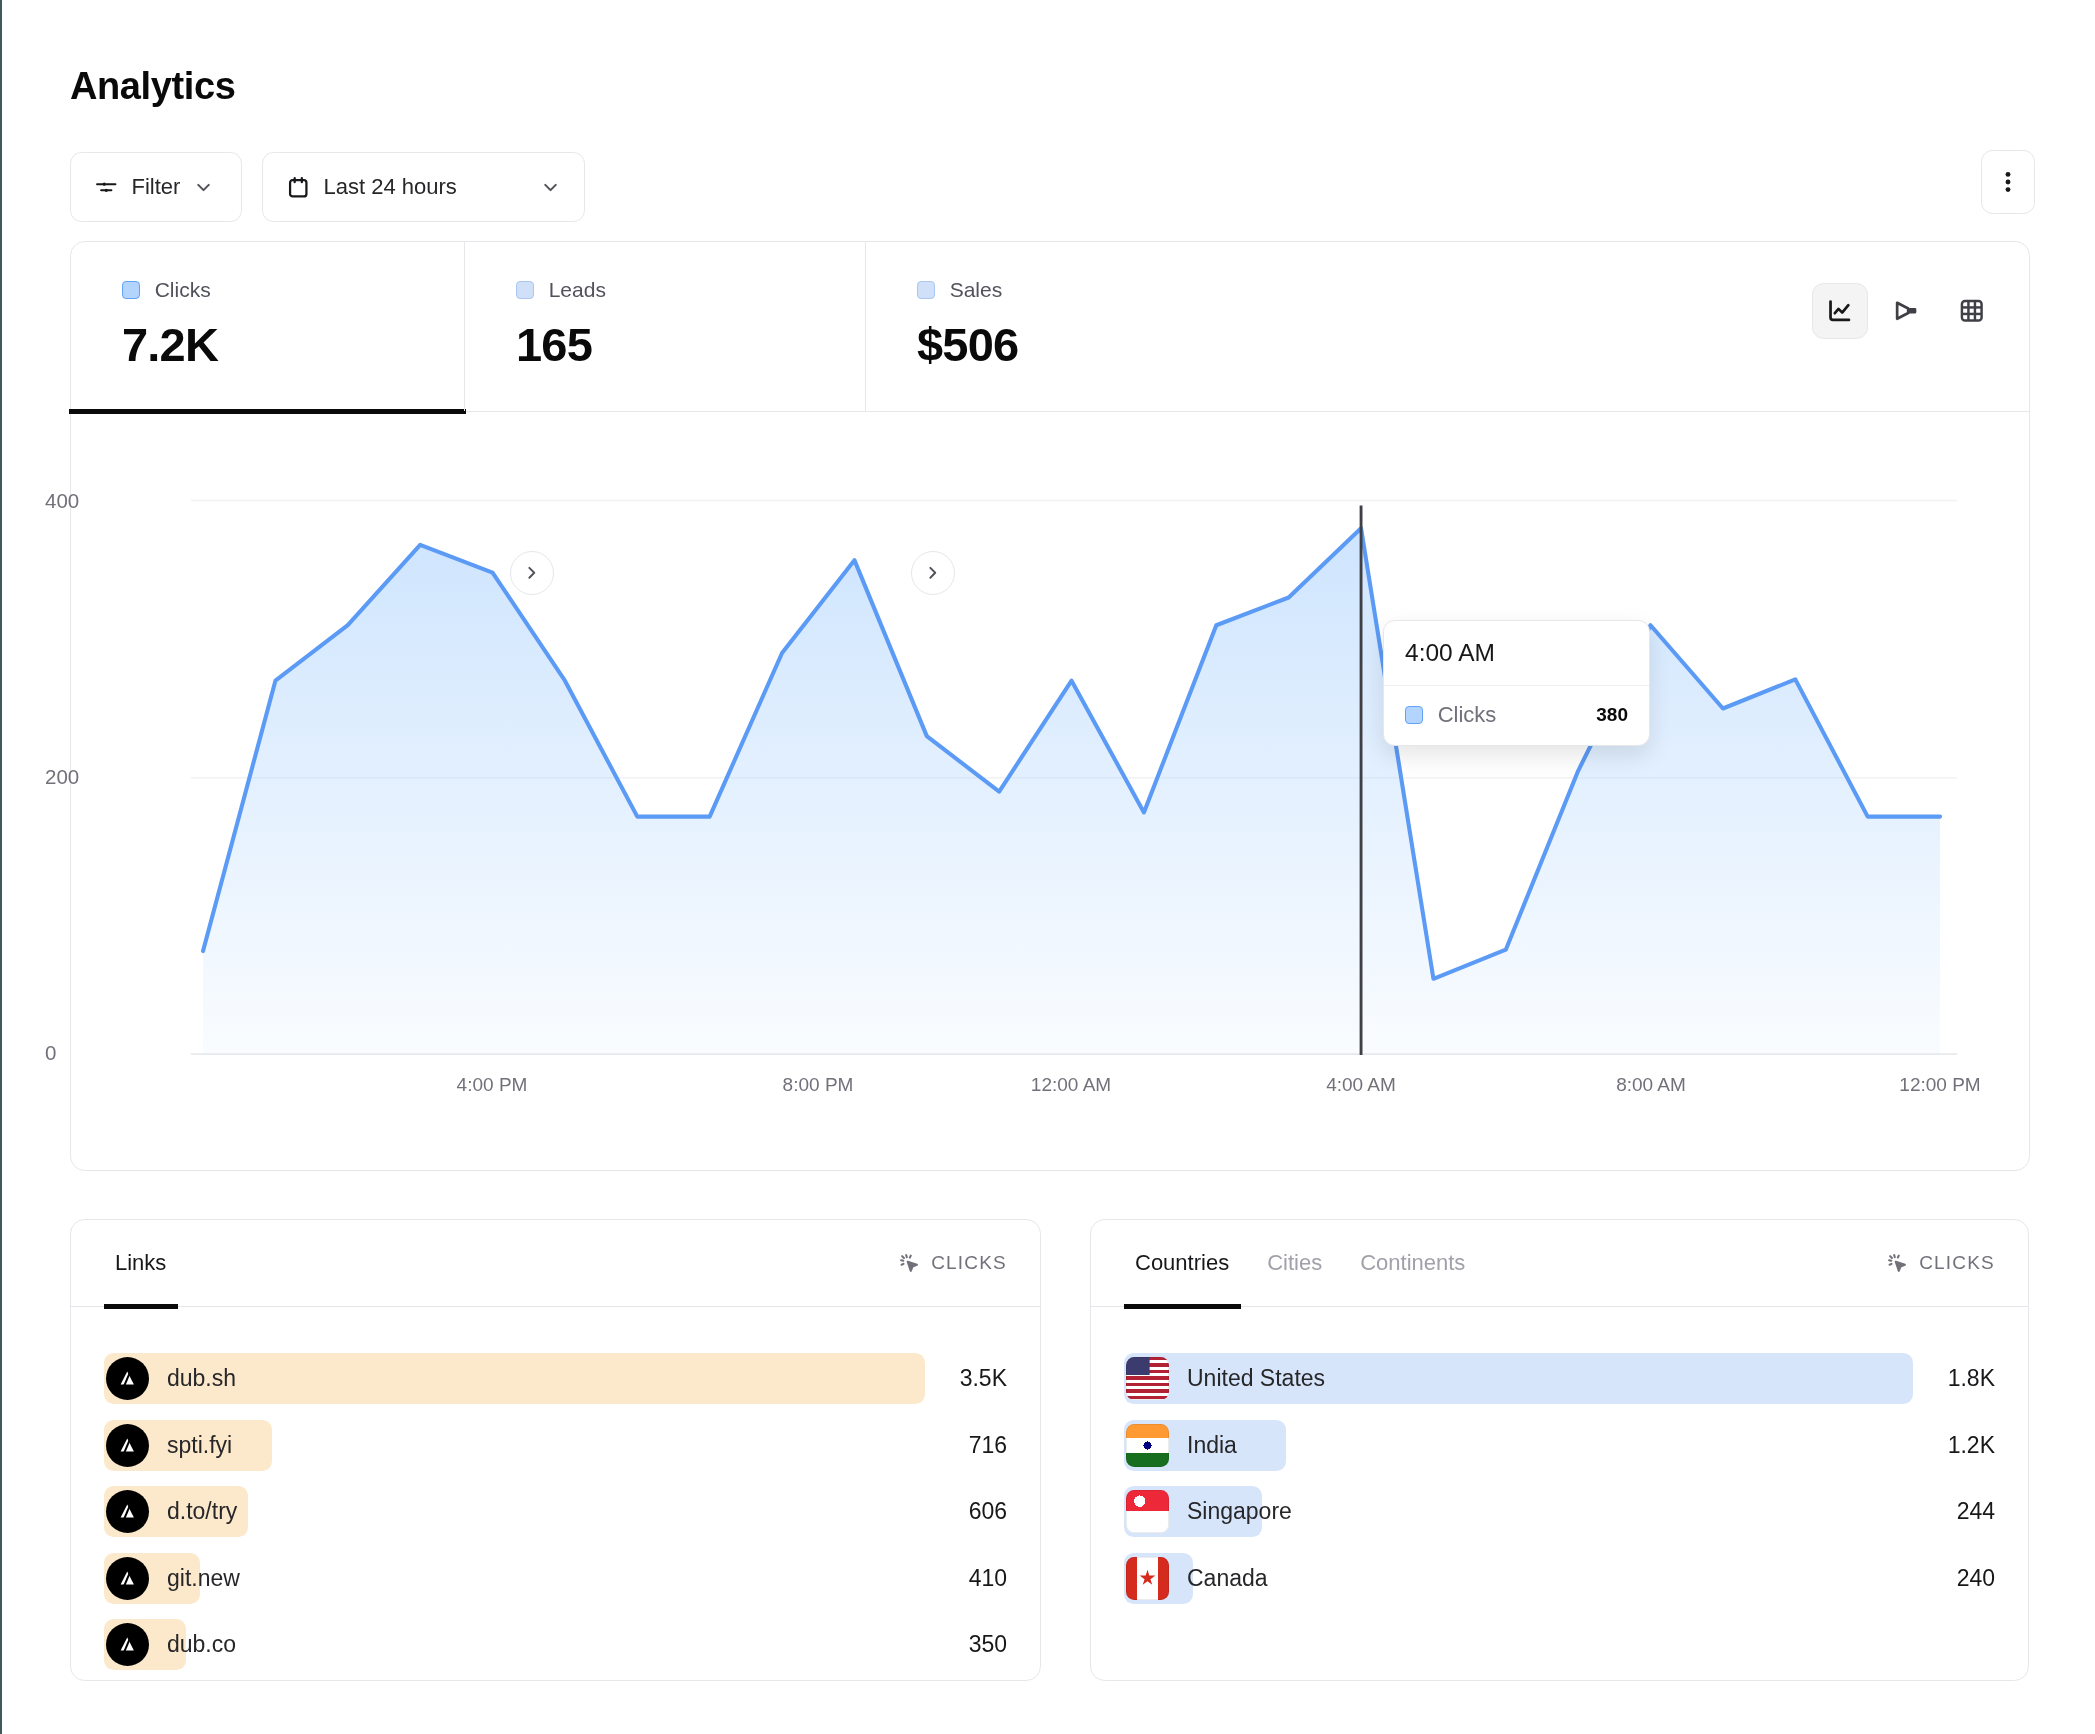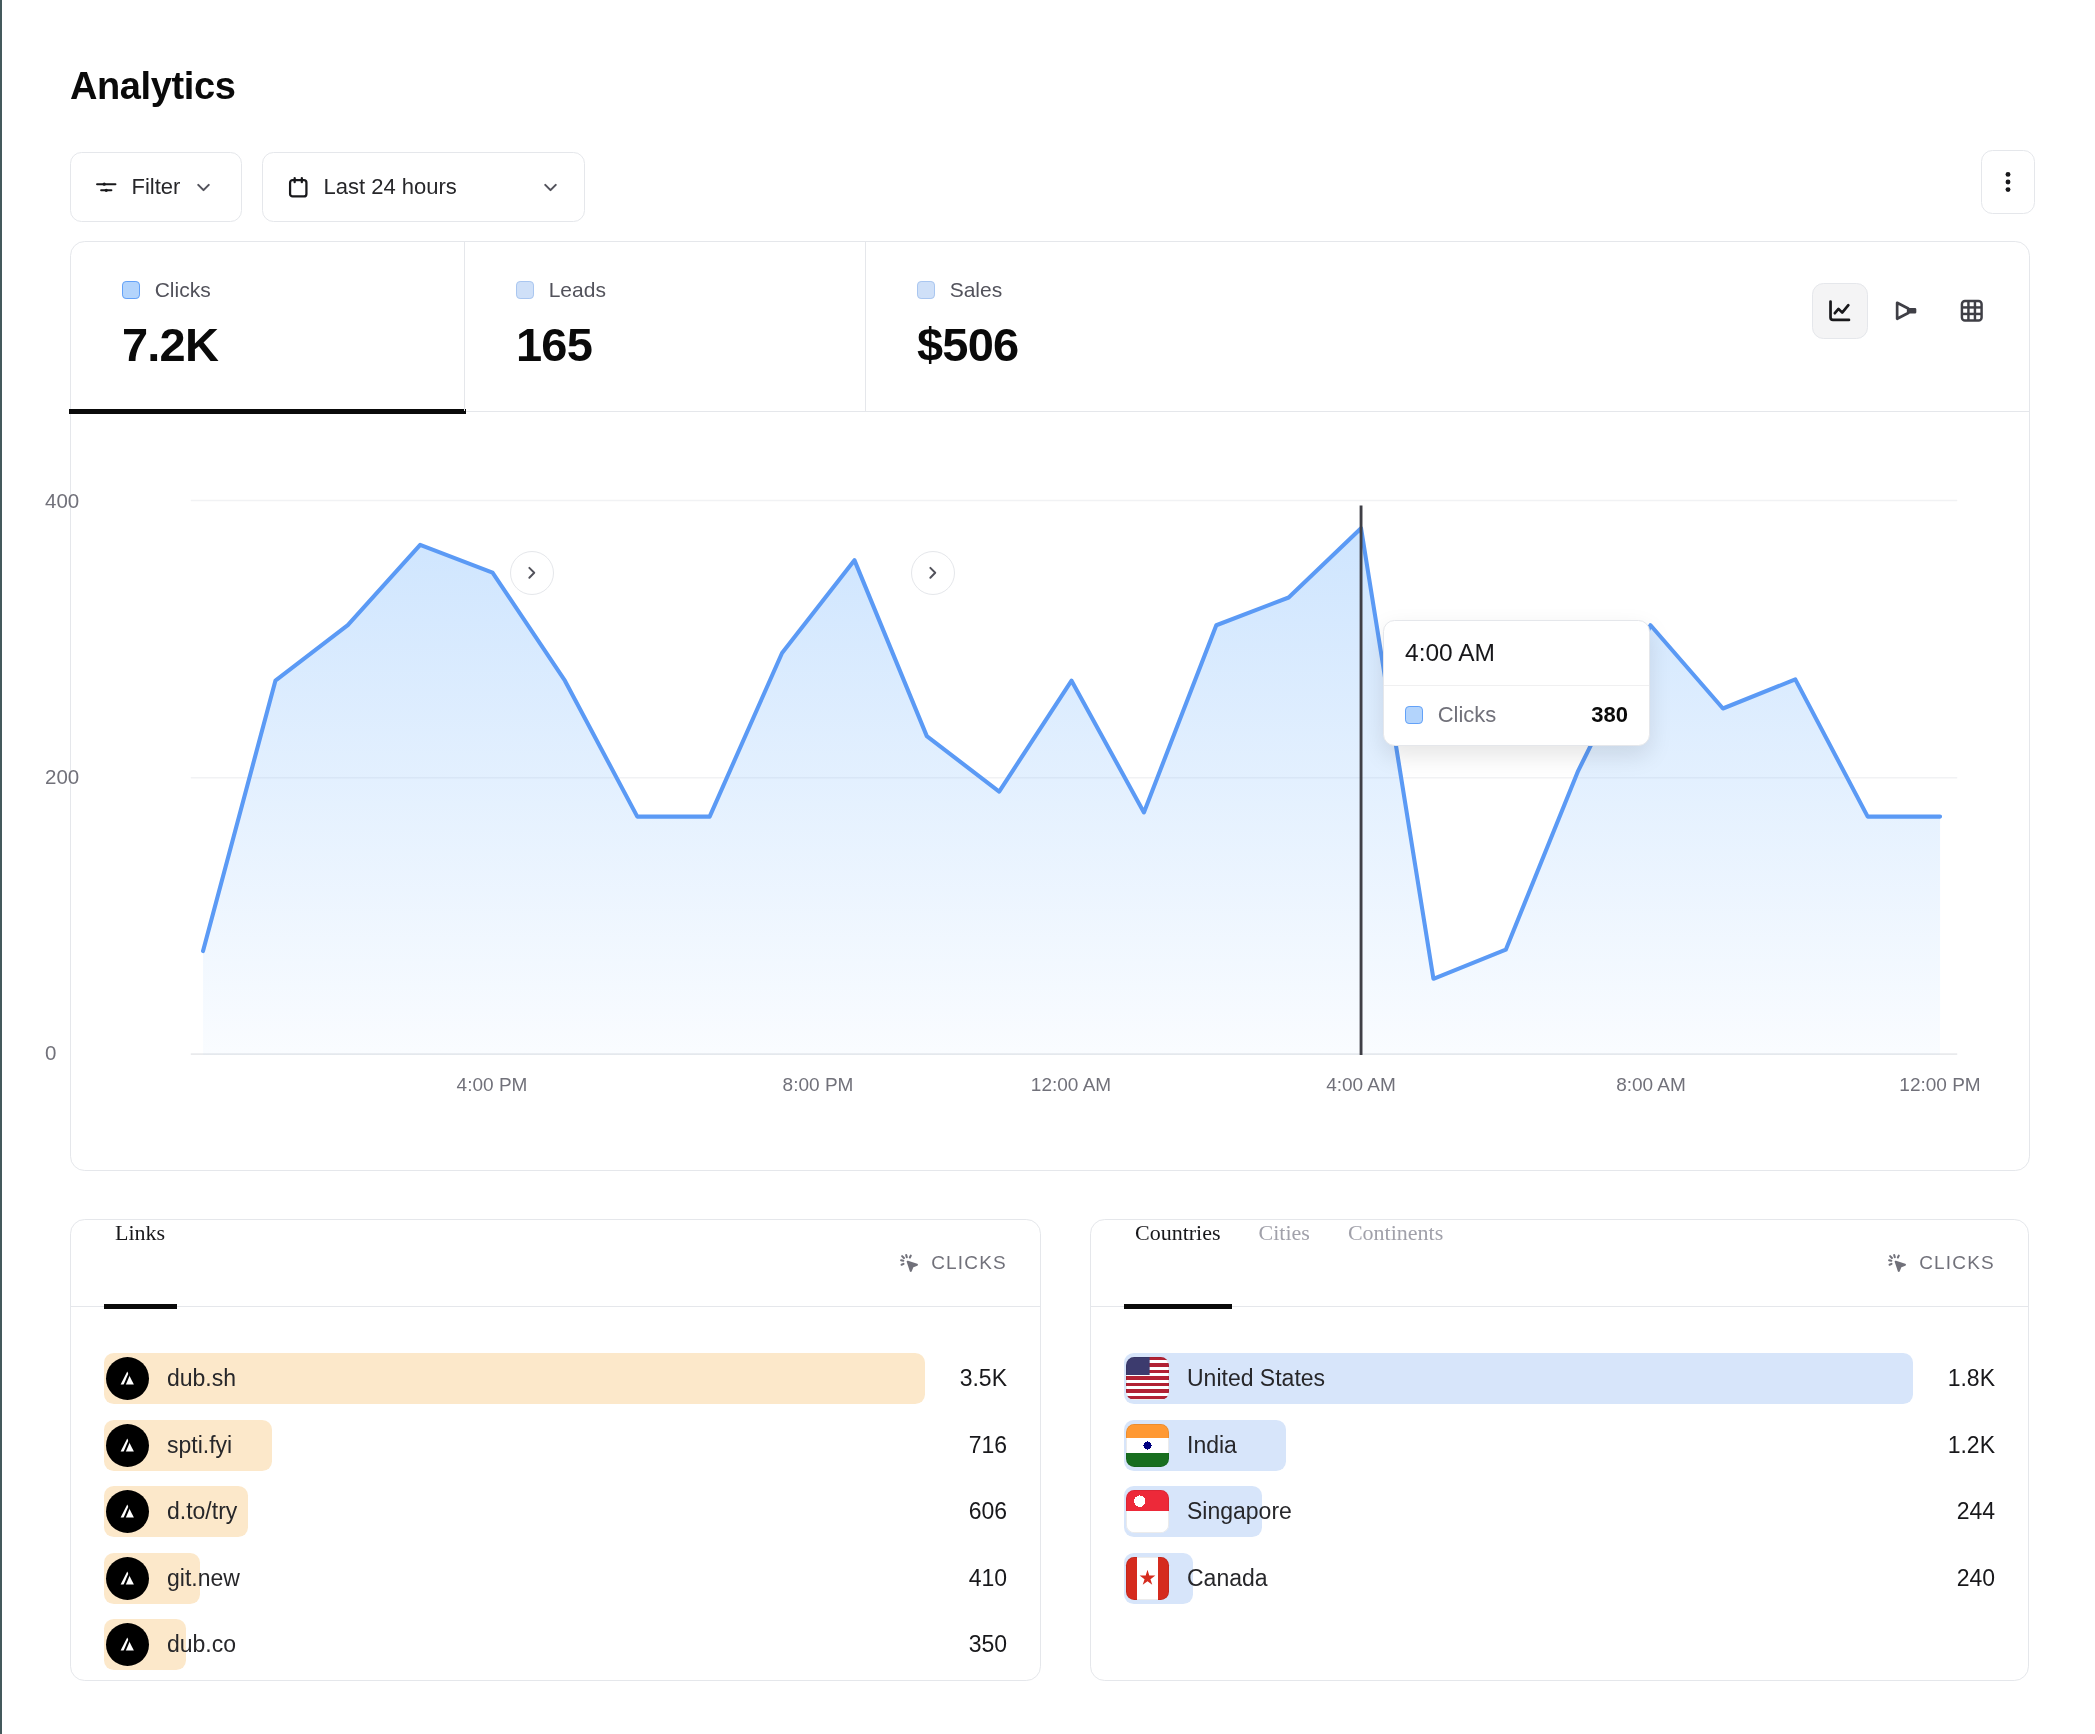--- a/index.html
+++ b/index.html
@@ -36,28 +36,28 @@
   
   .y-label { position:absolute; width:90px; left:43px; text-align:left; font-size:20.5px; color:#71717a; }
   #chart-svg { position:absolute; left:188px; top:458px; }
   #x-axis { position:absolute; left:188px; top:1074px; width:1768px; height:33px; }
   .x-label { position:absolute; transform:translateX(-50%); font-size:19px; color:#71717a; white-space:nowrap; }
 
   #tooltip { position:absolute; left:1381px; top:620px; width:267px; background:#fff; border:1.6px solid #e5e7eb; border-radius:11.5px; box-shadow:0 9.8px 23px rgba(0,0,0,.10); z-index:5; }
   #tooltip .tt-head { padding:18px 21px; font-size:24.5px; color:#18181b; border-bottom:1.6px solid #f0f0f1; }
   #tooltip .tt-row { display:flex; align-items:center; gap:14.7px; padding:16.4px 21px; }
   #tooltip .tt-series { font-size:22px; color:#71717a; flex:1; }
-  #tooltip .tt-value { font-size:22px; font-weight:700; color:#0a0a0a; }
+  #tooltip .tt-value { font-size:19px; font-weight:700; color:#0a0a0a; }
 
   
   .panel { position:absolute; top:1219px; height:462px; border:1.6px solid #e5e7eb; border-radius:14.7px; background:#fff; }
   #links-panel { left:68px; width:971px; }
   #geo-panel { left:1088px; width:939px; }
   .panel-head { position:relative; height:87px; border-bottom:1.6px solid #e5e7eb; display:flex; align-items:center; padding:0 33px 0 44px; gap:38px; }
-  .panel-tab { position:relative; font-size:22px; color:#a1a1aa; height:100%; display:flex; align-items:flex-start; cursor:pointer;font-family:Liberation Serif, serif; }
+  .panel-tab { position:relative; font-size:22px; color:#a1a1aa; height:100%; display:flex; align-items:center; cursor:pointer; }
   .panel-tab.active { color:#18181b; }
   .panel-tab.active::after { content:""; position:absolute; left:-11.5px; right:-11.5px; bottom:-2.5px; height:4.1px; background:#0a0a0a; }
   .metric-chip { margin-left:auto; display:flex; align-items:center; gap:9.8px; font-size:19px; letter-spacing:1.2px; color:#71717a; font-weight:500; }
   .rows { position:absolute; left:33px; right:33px; top:133px; display:flex; flex-direction:column; gap:15.5px; }
   .data-row { display:flex; align-items:center; height:51px; cursor:pointer; }
   .row-track { position:relative; flex:1; height:51px; }
   .row-bar { position:absolute; left:0; top:0; height:51px; border-radius:9.8px; }
   .row-content { position:absolute; left:2px; top:0; height:51px; display:flex; align-items:center; gap:18px; }
   .row-label { font-size:23px; color:#27272a; white-space:nowrap; }
   .row-value { width:82px; text-align:right; font-size:23px; color:#18181b; font-weight:500; }

